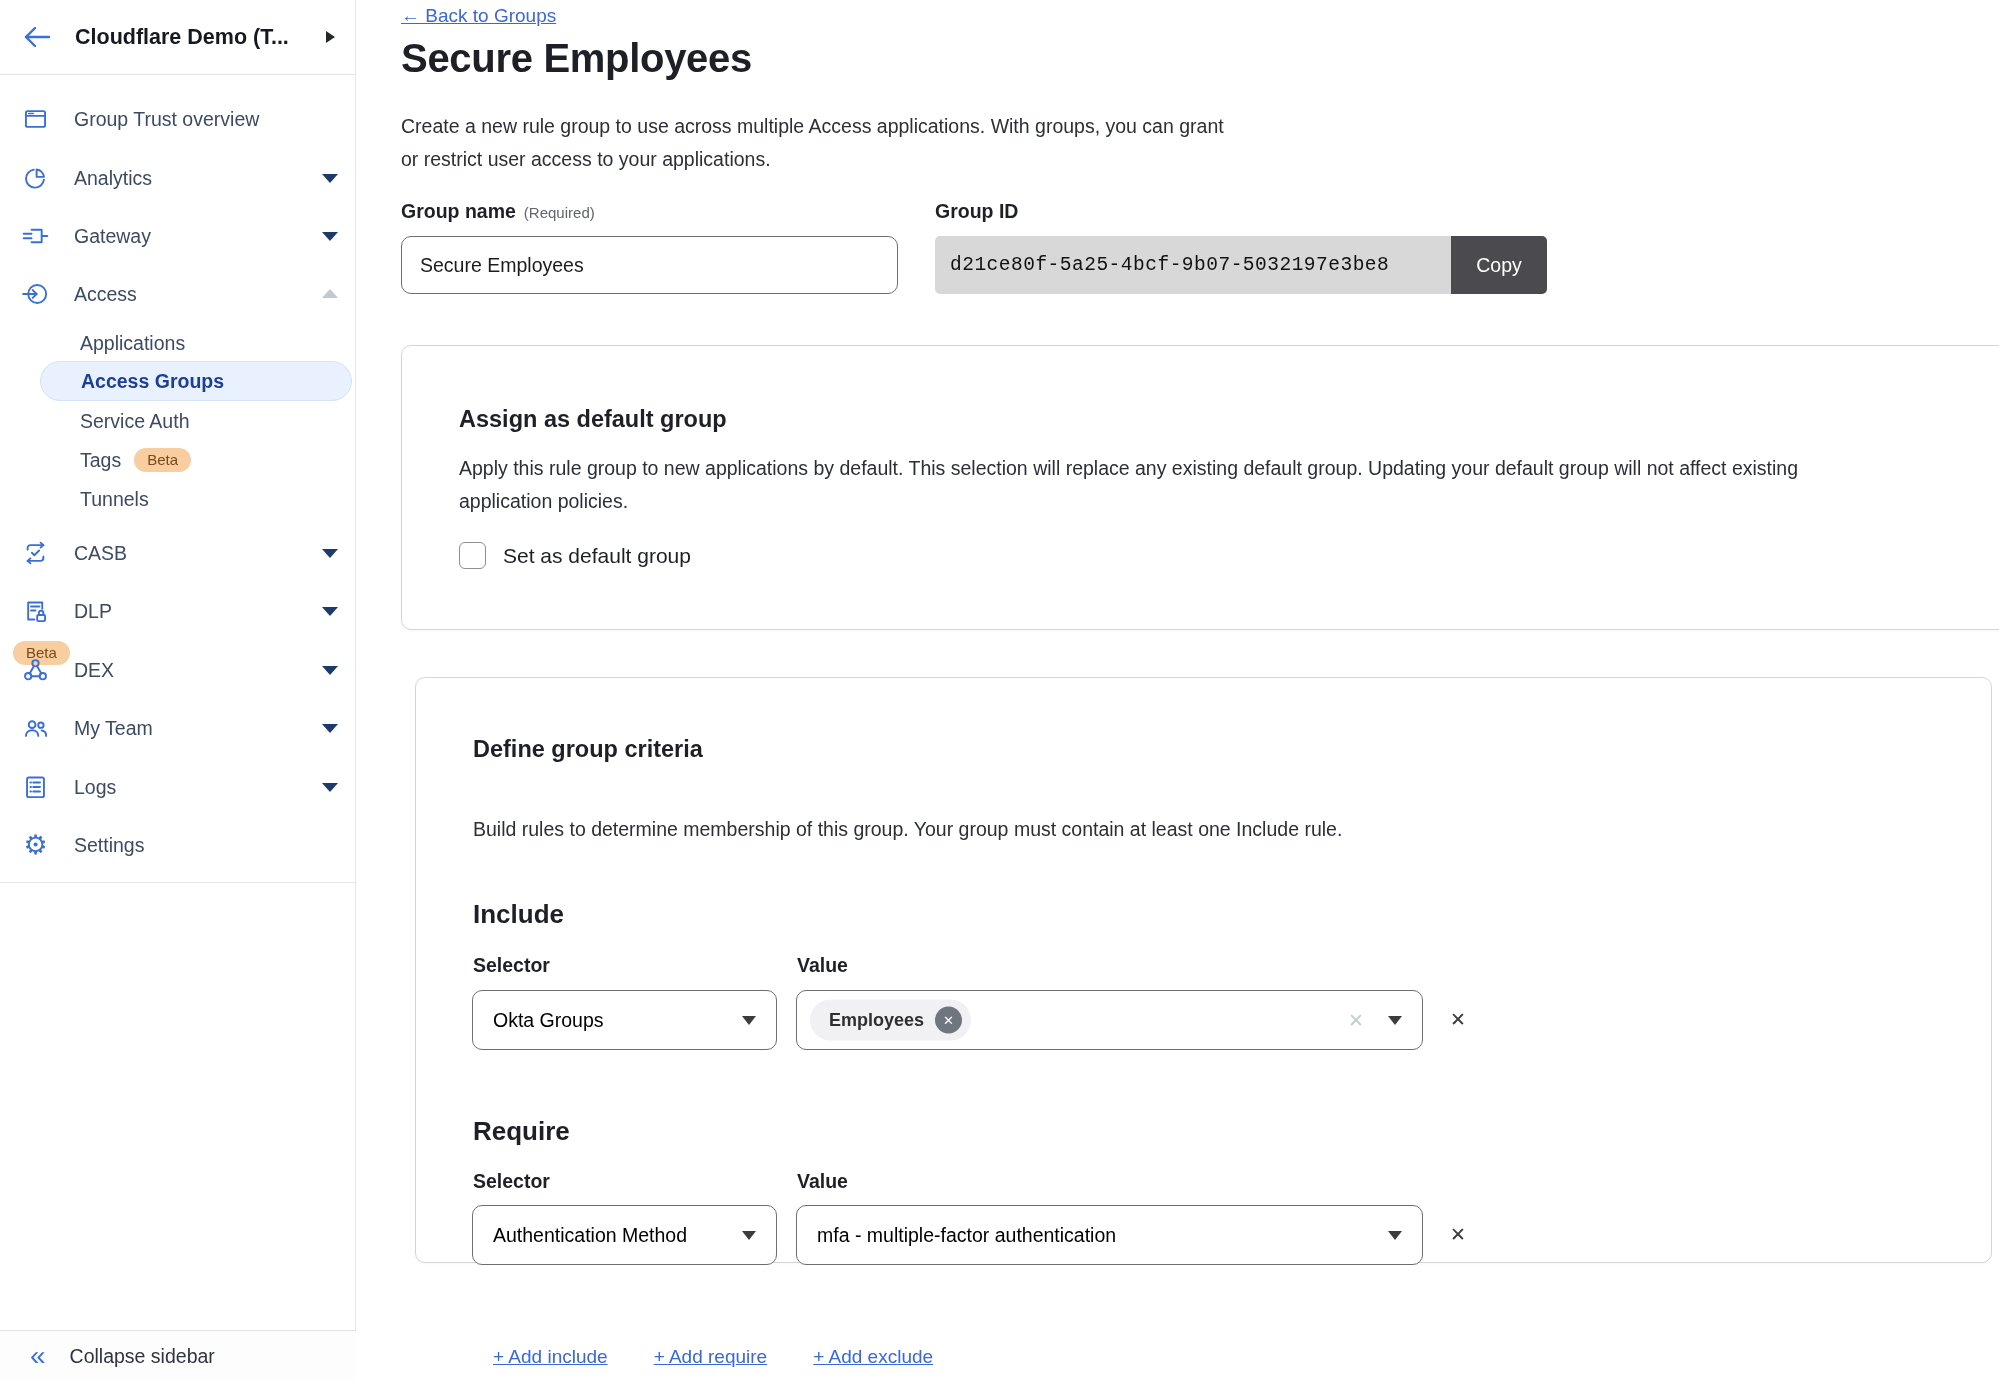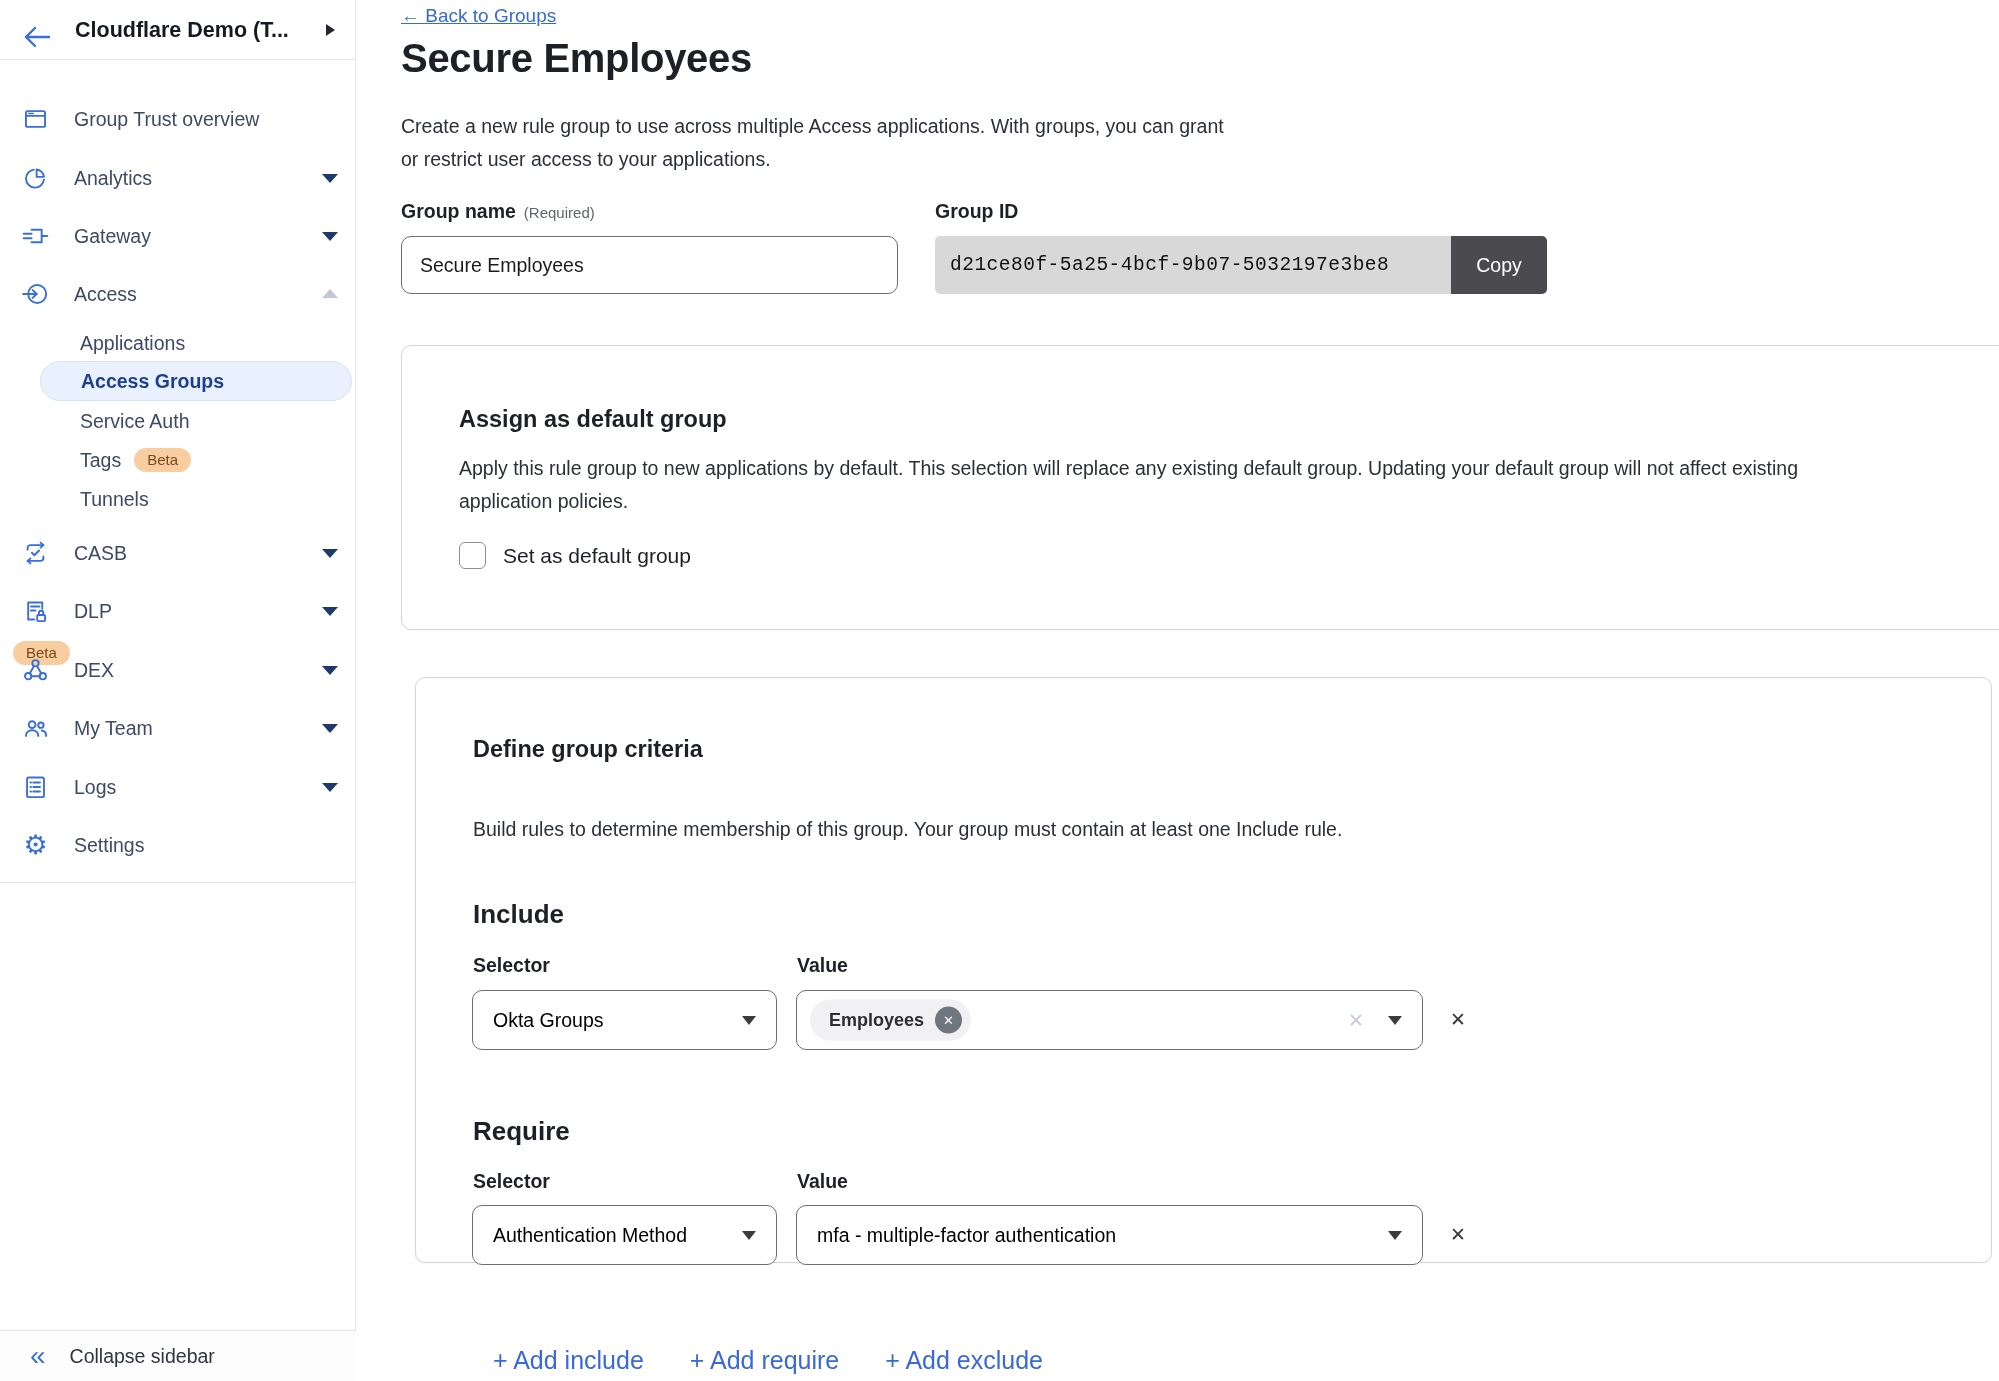--- a/index.html
+++ b/index.html
@@ -2,21 +2,21 @@
 <html style="--accent: #3a6fd8; --link: #3968d8; --nav-text: #3d4a63; --active-text: #1d3f93; --active-bg: #e8f1fd; --beta-bg: #f8cda0; --beta-text: #7a4a1c; --copy-bg: #4b4b4f; --groupid-bg: #d8d8d8; --caret: #1d3a69;"><head>
 <meta charset="utf-8">
 <style>
   * { margin:0; padding:0; box-sizing:border-box; }
   html,body { background:#fff; }
   body { font-family:"Liberation Sans", sans-serif; color:#1f2430; }
   .screen { position:relative; width:1999px; height:1381px; overflow:hidden; background:#fff; }
 
   
   .sidebar { position:absolute; left:0; top:0; width:356px; height:1381px; background:#fff; border-right:1px solid #e6e6e6; }
-  .sb-header { position:absolute; left:0; top:0; width:100%; height:60px; border-bottom:1px solid #e3e3e3; display:flex; align-items:center; }
+  .sb-header { position:absolute; left:0; top:0; width:100%; height:75px; border-bottom:1px solid #e3e3e3; display:flex; align-items:center; }
   .sb-back { position:absolute; left:22px; top:24px; width:30px; height:26px; color:var(--accent,#3a6fd8); cursor:pointer; }
   .sb-title { position:absolute; left:75px; top:50%; transform:translateY(-50%); font-size:21.5px; font-weight:700; color:#16191f; white-space:nowrap; }
   .sb-expand { position:absolute; left:326px; top:50%; transform:translateY(-50%); width:0; height:0; border-left:9px solid #24272e; border-top:6px solid transparent; border-bottom:6px solid transparent; }
 
   .nav-item { position:absolute; left:0; width:356px; height:58px; cursor:pointer; }
   .nav-icon { position:absolute; left:22px; top:50%; transform:translateY(-50%); width:27px; height:27px; color:var(--accent,#3a6fd8); display:flex; align-items:center; justify-content:center; }
   .nav-icon svg { width:27px; height:27px; stroke:currentColor; fill:none; stroke-width:1.7; stroke-linecap:round; stroke-linejoin:round; }
   .gear-glyph { font-size:27px; line-height:27px; color:var(--accent,#3a6fd8); }
   .nav-label { position:absolute; left:74px; top:50%; transform:translateY(-50%); font-size:19.5px; color:var(--nav-text,#3d4a63); white-space:nowrap; }
   .caret { position:absolute; right:18px; top:50%; width:0; height:0; }
@@ -68,21 +68,21 @@
   .select-text { margin-left:20px; font-size:19.5px; color:#000000; white-space:nowrap; }
   .dd-caret { position:absolute; right:20px; top:50%; margin-top:-4px; width:0; height:0; border-left:7px solid transparent; border-right:7px solid transparent; border-top:9px solid #3c3c3c; }
 
   .chip { position:absolute; left:13px; top:50%; transform:translateY(-50%); height:41px; border-radius:21px; background:#f1f1f3; display:flex; align-items:center; padding:0 9px 0 19px; gap:11px; }
   .chip-label { font-size:18px; font-weight:600; color:#2f2f2f; white-space:nowrap; }
   .chip-x { width:27px; height:27px; border-radius:50%; background:#70767f; color:#fff; font-size:13px; display:flex; align-items:center; justify-content:center; cursor:pointer; }
   .clear-x { position:absolute; right:58px; top:50%; transform:translateY(-50%); font-size:19px; color:#c7ccd4; cursor:pointer; }
   .remove-x { position:absolute; left:1030px; width:24px; text-align:center; font-size:19px; color:#3a3a3a; cursor:pointer; }
 
   .add-links { position:absolute; left:77px; top:668px; display:flex; gap:46px; }
-  .add-link { font-size:25px; color:var(--link,#3968d8); cursor:pointer; white-space:nowrap; }
+  .add-link { font-size:19px; color:var(--link,#3968d8); text-decoration:underline; cursor:pointer; white-space:nowrap; }
 </style>
 </head>
 <body>
 
 <div class="screen">
 
   <aside class="sidebar">
     <div class="sb-header">
       <span class="sb-back">
         <svg viewBox="0 0 30 26" width="30" height="26" stroke="currentColor" fill="none" stroke-width="2.4" stroke-linecap="round" stroke-linejoin="round">

